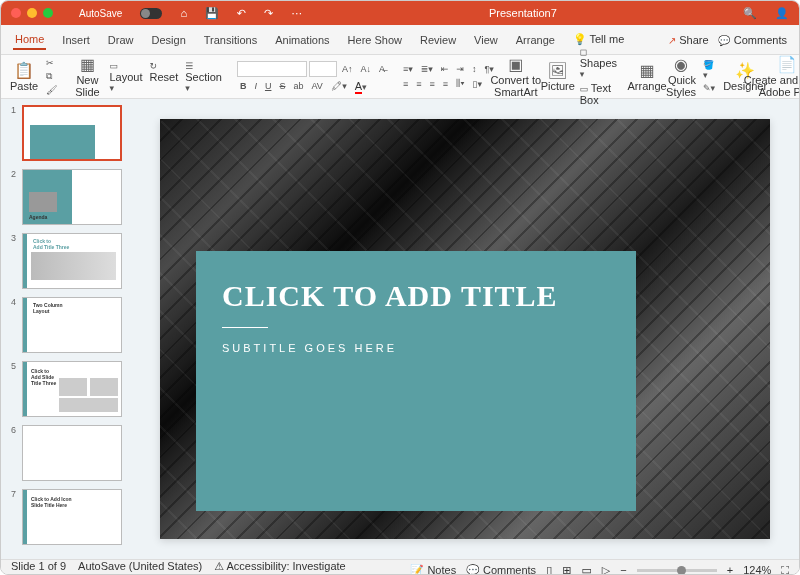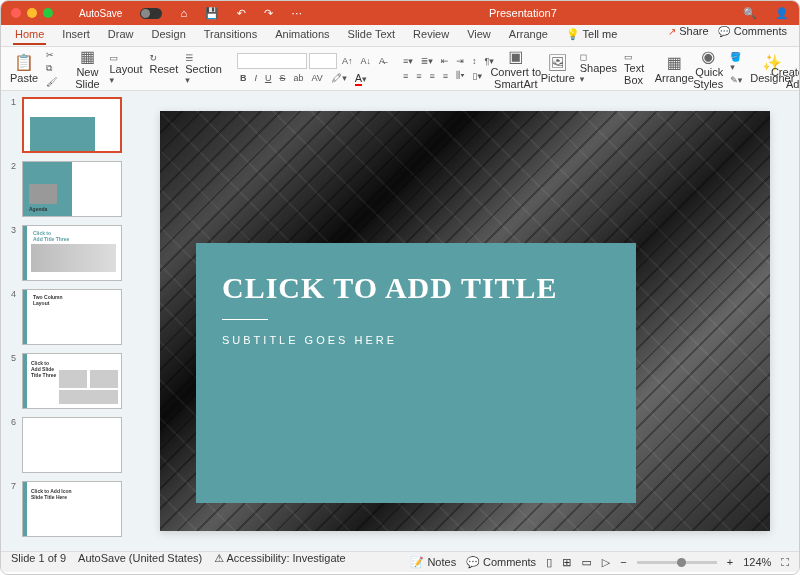--- a/index.html
+++ b/index.html
@@ -6,21 +6,21 @@
 body{width:800px;height:575px;background:#fff;border:1px solid #ccc;border-radius:8px;overflow:hidden;position:relative}
 .titlebar{height:24px;background:#d94a2b;display:flex;align-items:center;padding:0 10px;gap:18px}
 .traffic{display:flex;gap:6px}
 .dot{width:10px;height:10px;border-radius:50%}
 .dot.r{background:#ff5f56}.dot.y{background:#ffbd2e}.dot.g{background:#27c93f}
 .titlebar .as{color:#fff;font-size:10px;margin-left:8px}
 .titlebar .sw{width:22px;height:11px;background:#333;border-radius:6px;position:relative}
 .titlebar .sw::after{content:"";position:absolute;left:1px;top:1px;width:9px;height:9px;background:#888;border-radius:50%}
 .titlebar .ic{color:#fff;font-size:11px;cursor:pointer}
 .titlebar .ttl{flex:1;text-align:center;color:#fff;font-size:11px}
-.tabs{height:22px;background:#f5f5f5;display:flex;align-items:flex-start;padding:0 12px;gap:14px;border-bottom:1px solid #ddd}
+.tabs{height:30px;background:#f5f5f5;display:flex;align-items:center;padding:0 12px;gap:14px;border-bottom:1px solid #ddd}
 .tab{font-size:11px;color:#444;padding:3px 2px;cursor:pointer}
 .tab.active{color:#c43e1c;border-bottom:2px solid #c43e1c;font-weight:500}
 .tabs .right{margin-left:auto;display:flex;gap:10px}
 .tabs .share{color:#d94a2b;font-size:10px}
 .tabs .comm{color:#d94a2b;font-size:10px}
 .ribbon{height:44px;background:#fafafa;border-bottom:1px solid #ddd;display:flex;align-items:center;padding:2px 8px;gap:4px}
 .rbtn{display:flex;flex-direction:column;align-items:center;justify-content:center;padding:2px 6px;cursor:pointer;font-size:9px;color:#555;min-width:30px}
 .rbtn .ic{font-size:16px;color:#666}
 .rsm{padding:1px 3px;font-size:9px;color:#555;cursor:pointer}
 .sep{width:1px;height:34px;background:#ddd;margin:0 2px}
@@ -87,21 +87,21 @@
   <span class="ic">👤</span>
 </div>
 
 <div class="tabs">
   <span class="tab active">Home</span>
   <span class="tab">Insert</span>
   <span class="tab">Draw</span>
   <span class="tab">Design</span>
   <span class="tab">Transitions</span>
   <span class="tab">Animations</span>
-  <span class="tab">Slide Text</span>
+  <span class="tab">Here Show</span>
   <span class="tab">Review</span>
   <span class="tab">View</span>
   <span class="tab">Arrange</span>
   <span class="tab">💡 <span>Tell me</span></span>
   <div class="right">
     <span class="share">↗ <span>Share</span></span>
     <span class="comm">💬 <span>Comments</span></span>
   </div>
 </div>
 
@@ -168,21 +168,21 @@
   <div class="rbtn">
       <span class="ic">▣</span>
       <span style="white-space:pre;text-align:center">Convert to
 SmartArt</span>
     </div>
   <div class="sep"></div>
   <div class="rbtn">
       <span class="ic">🖼</span>
       <span>Picture</span>
     </div>
-  <div style="display:flex;flex-direction:row;gap:1px">
+  <div style="display:flex;flex-direction:column;gap:1px">
     <span class="rsm">◻ <span>Shapes</span> ▾</span>
     <span class="rsm">▭ <span>Text Box</span></span>
   </div>
   <div class="sep"></div>
   <div class="rbtn">
       <span class="ic">▦</span>
       <span>Arrange</span>
     </div>
   <div class="rbtn">
       <span class="ic">◉</span>

